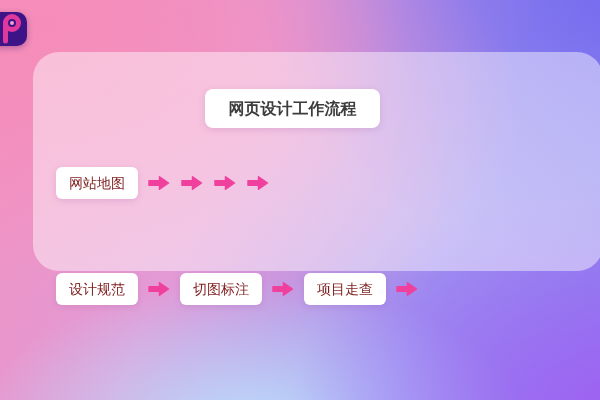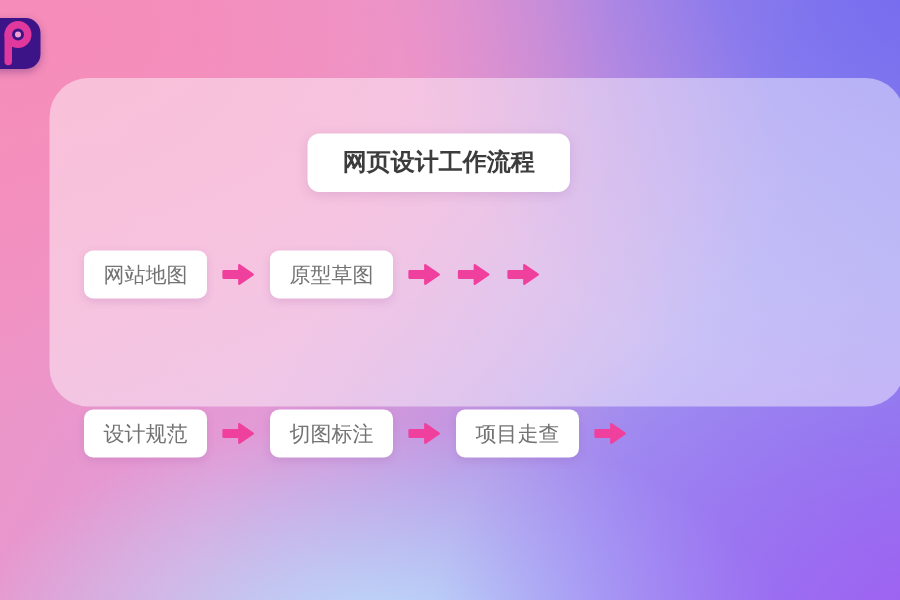--- a/index.html
+++ b/index.html
@@ -64,21 +64,21 @@
     height: 32px;
     line-height: 32px;
     min-width: 82px;
     padding: 0 8px;
     box-sizing: border-box;
     background: #ffffff;
     border-radius: 6px;
     text-align: center;
     font-size: 14px;
     font-weight: 500;
-    color: #737373;
+    color: #7f1d1d;
     white-space: nowrap;
     box-shadow: 0 2px 6px rgba(150,80,160,0.18);
   }
   .arrow { display: block; flex: 0 0 auto; }
 </style>
 </head>
 <body>
 
 <div class="stage">
 
@@ -90,21 +90,20 @@
     </svg>
   </div>
 
   <div class="card">
     <div class="title-box">网页设计工作流程</div>
     <div class="flow-row r0">
         <div class="step">网站地图</div>
         <svg width="24" height="16" viewBox="0 0 24 16" class="arrow">
           <path d="M2 5.8 H12.5 V1.8 L21.5 8 L12.5 14.2 V10.2 H2 Z" fill="#f0409e" stroke="#f0409e" stroke-width="1.5" stroke-linejoin="round"></path>
         </svg>
-        <div class="step">原型草图</div>
         <svg width="24" height="16" viewBox="0 0 24 16" class="arrow">
           <path d="M2 5.8 H12.5 V1.8 L21.5 8 L12.5 14.2 V10.2 H2 Z" fill="#f0409e" stroke="#f0409e" stroke-width="1.5" stroke-linejoin="round"></path>
         </svg>
         <svg width="24" height="16" viewBox="0 0 24 16" class="arrow">
           <path d="M2 5.8 H12.5 V1.8 L21.5 8 L12.5 14.2 V10.2 H2 Z" fill="#f0409e" stroke="#f0409e" stroke-width="1.5" stroke-linejoin="round"></path>
         </svg>
         <svg width="24" height="16" viewBox="0 0 24 16" class="arrow">
           <path d="M2 5.8 H12.5 V1.8 L21.5 8 L12.5 14.2 V10.2 H2 Z" fill="#f0409e" stroke="#f0409e" stroke-width="1.5" stroke-linejoin="round"></path>
         </svg>
       </div>

